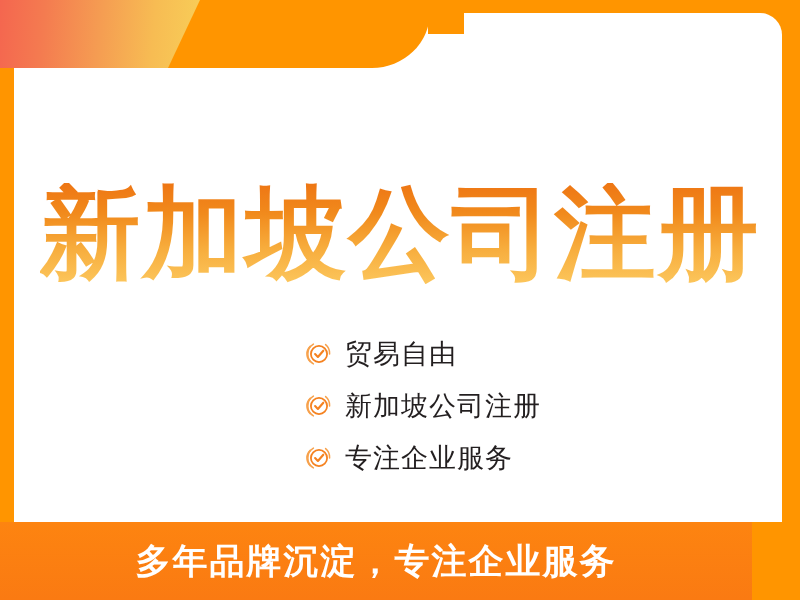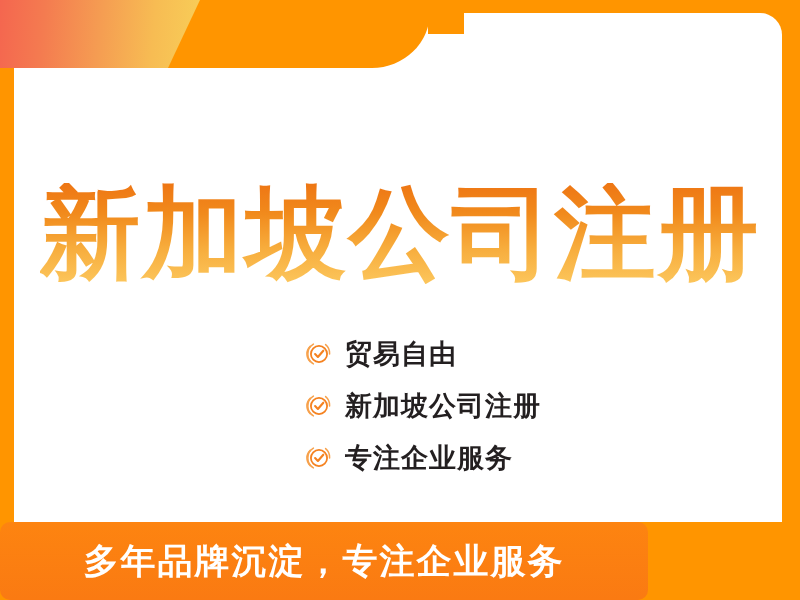--- a/index.html
+++ b/index.html
@@ -85,21 +85,20 @@
     -webkit-text-fill-color:transparent;
     white-space:nowrap;
     margin-top:25px;
   }
 
   
   .features {
     position:absolute;
     left:305px; top:328px;
     z-index:6;
-    font-weight:bold;
   }
   .feature-row {
     display:flex;
     align-items:center;
     height:52px;
   }
   .feature-icon {
     width:28px; height:28px;
     flex:0 0 28px;
     margin-right:12px;
@@ -111,27 +110,26 @@
     color:#231f20;
     letter-spacing:1px;
     line-height:1;
     white-space:nowrap;
   }
 
   
   .bottom-banner {
     position:absolute;
     left:0; bottom:0;
-    width:648px; height:78px;
+    width:752px; height:78px;
     background:linear-gradient(180deg,#FD8410 0%,#FA7A12 100%);
     display:flex;
     align-items:center;
     justify-content:center;
     z-index:3;
-    border-radius:10px;
   }
   .bottom-banner-text {
     color:#ffffff;
     font-size:35px;
     font-weight:bold;
     letter-spacing:2px;
     white-space:nowrap;
   }
 </style>
 </head>

